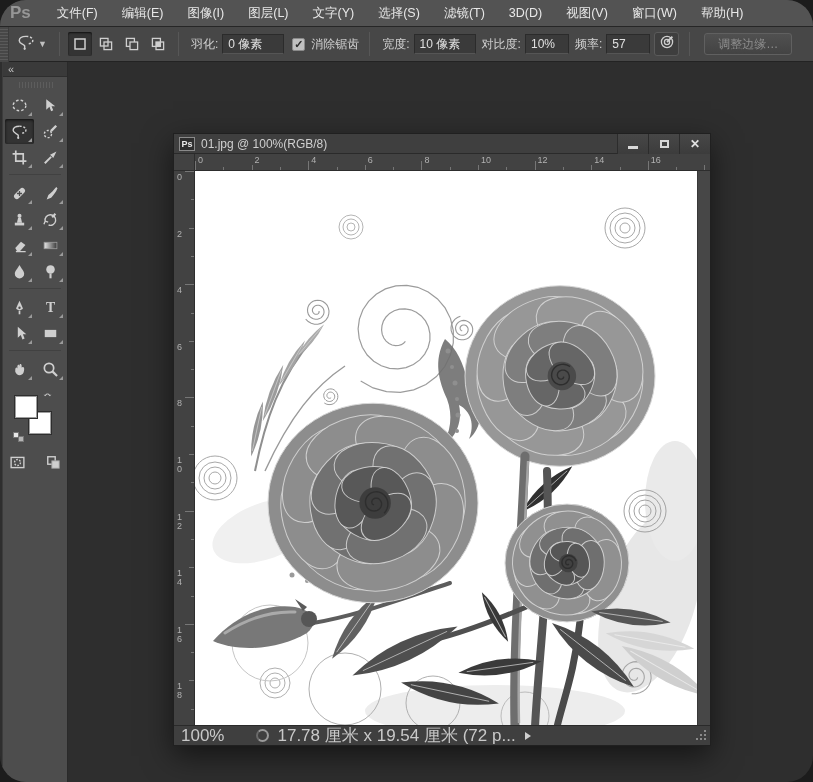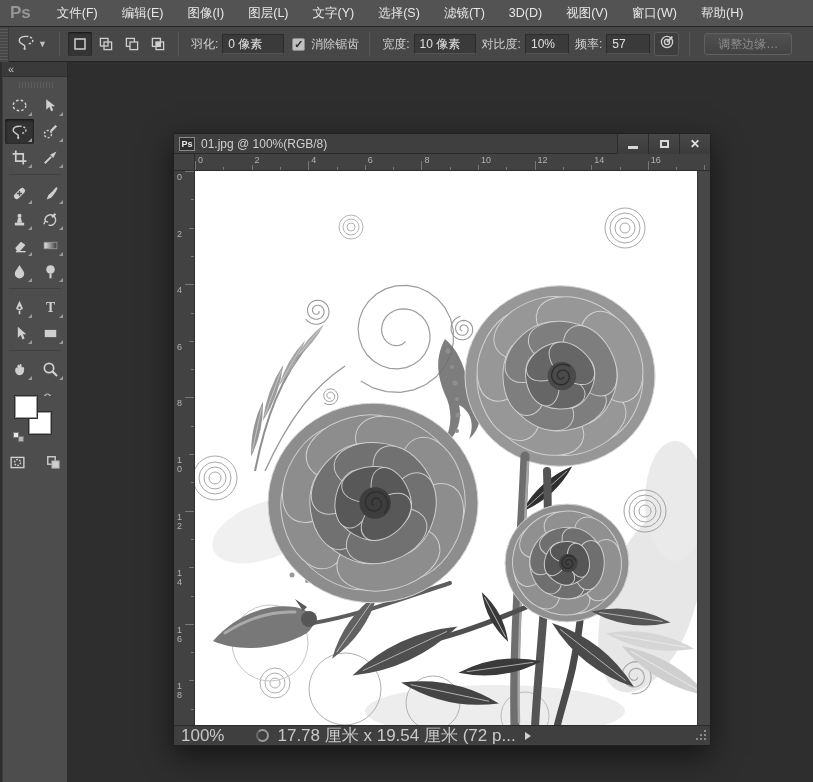--- a/index.html
+++ b/index.html
@@ -1,18 +1,18 @@
 <!DOCTYPE html>
 <html><head>
 <meta charset="utf-8">
 <style>
   * { margin:0; padding:0; box-sizing:border-box; }
   body { background:#1c1c1c; font-family:"Liberation Sans", sans-serif; }
   .app { position:relative; width:813px; height:782px; background:#2e2e2e; overflow:hidden;
-         font-family:"Liberation Sans", sans-serif; }
+         font-family:"Liberation Sans", sans-serif;border-radius:26px; }
 
   
   .menubar { position:absolute; left:0; top:0; width:813px; height:27px; background:#535353;
              border-bottom:1px solid #262626; display:flex; align-items:center; }
   .ps-logo { font-weight:bold; font-size:17px; color:#969696; padding:0 14px 0 10px; letter-spacing:0; }
   .menu-item { color:#e8e8e8; font-size:12.5px; height:27px; line-height:27px; padding:0 12px; cursor:default; }
 
   
   .optionsbar { position:absolute; left:0; top:27px; width:813px; height:35px; background:#474747;
                 border-bottom:1px solid #232323; display:flex; align-items:center; }

